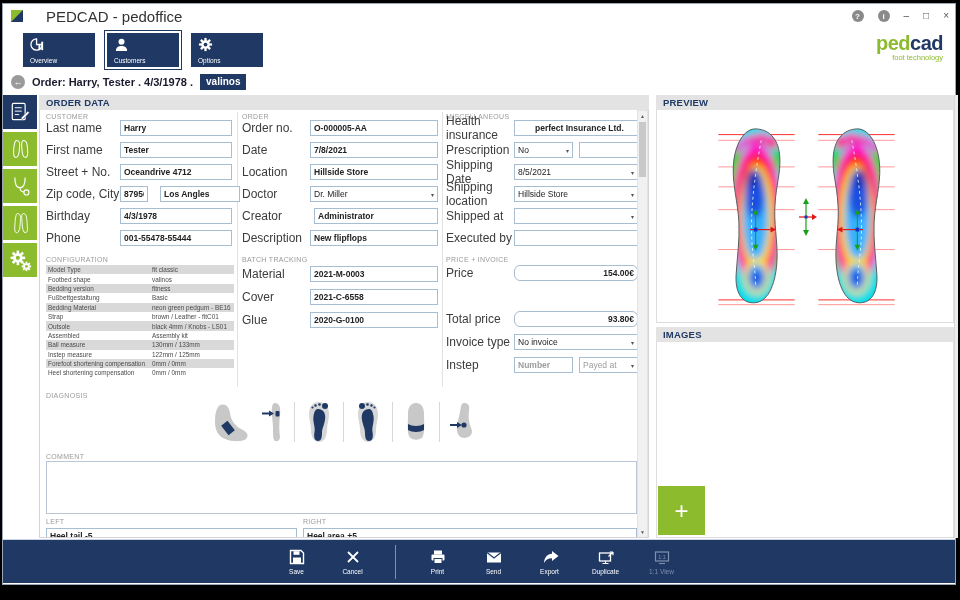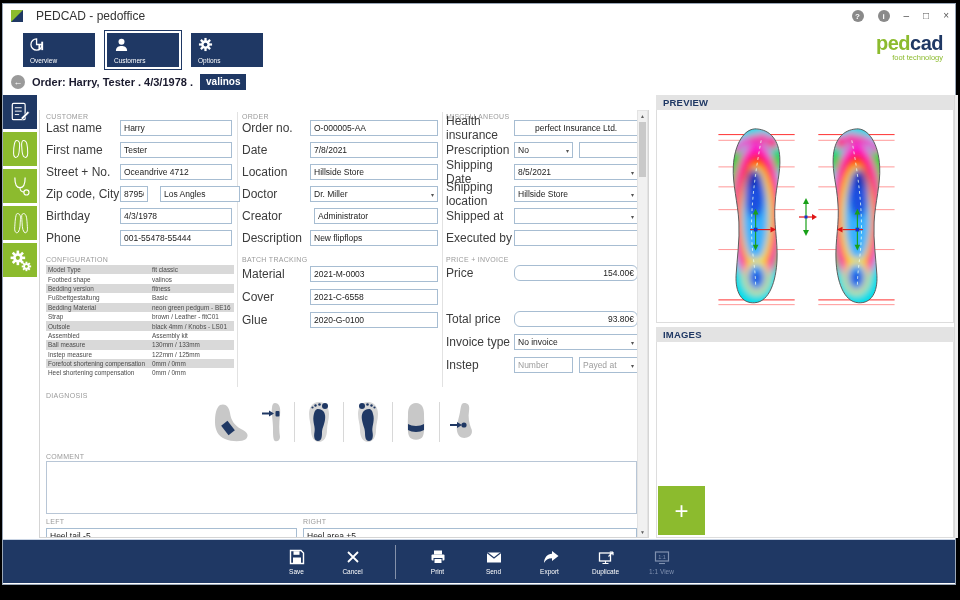--- a/index.html
+++ b/index.html
@@ -2,21 +2,21 @@
 <html><head>
 <meta charset="utf-8">
 <style>
   * { margin:0; padding:0; box-sizing:border-box; }
   html,body { width:960px; height:600px; background:#000; font-family:"Liberation Sans",sans-serif; overflow:hidden; }
   #win { position:absolute; left:2px; top:3px; width:954px; height:582px; background:#fff; border:1px solid #9aa7b8; }
 
   
   #titlebar { position:absolute; left:0; top:0; width:100%; height:24px; background:#fff; display:flex; align-items:center; }
   #appicon { margin-left:8px; width:12px; height:12px; }
-  #apptitle { margin-left:13px; font-size:12px; color:#333;text-align:right; }
+  #apptitle { margin-left:23px; font-size:15px; color:#333;text-align:right; }
   #wincontrols { position:absolute; right:6px; top:0; height:24px; display:flex; align-items:center; gap:14px; }
   .circbtn { width:12px; height:12px; border-radius:50%; background:#8a8a8a; color:#fff; font-size:8px; font-weight:bold; display:flex; align-items:center; justify-content:center; }
   .winbtn { color:#555; font-size:10px; line-height:10px; }
 
   
   #navrow { position:absolute; left:17px; top:26px; display:flex; gap:6px; }
   .navwrap { border:1px solid transparent; padding:2px; background:transparent; }
   .navwrap.sel { border-color:#1f3864; background:#fff; }
   .navtile { position:relative; width:72px; height:34px; background:#1f3864; }
   .navtile .nicon { position:absolute; left:7px; top:4px; }
@@ -40,21 +40,21 @@
 
   
   .phead { position:absolute; left:0; top:0; right:0; height:15px; background:#e3e3e3; color:#1f3864; font-size:9.5px; font-weight:bold; line-height:15px; padding-left:7px; letter-spacing:0.2px; }
   #orderPanel { position:absolute; left:36px; top:91px; width:610px; height:443px; }
   #orderBody { position:absolute; left:0; top:15px; right:0; bottom:0; border:1px solid #d5d5d5; border-top:none; overflow:hidden; background:#fff; }
 
   .sechead { position:absolute; font-size:7px; color:#9a9a9a; letter-spacing:0.3px; }
   .vdiv { position:absolute; top:2px; width:1px; height:275px; background:#e2e2e2; }
   .frow { position:absolute; display:flex; align-items:center; height:16px; }
   .lbl { font-size:12px; color:#3c3c3c; }
-  .inp { height:16px; border:1px solid #a7bdd2; font-size:8.5px; color:#222; padding:0 3px; font-family:"Liberation Sans",sans-serif; background:#fff; }
+  .inp { height:16px; border:1px solid #a7bdd2; font-size:8.5px; color:#222; padding:0 3px; font-family:"Liberation Sans",sans-serif; background:#fff;font-weight:bold; }
   .inp::placeholder { color:#9c9c9c; }
   .ralign { text-align:right;border-radius:6px; }
   .selbox { height:16px; border:1px solid #a7bdd2; background:#fff; display:flex; align-items:center; justify-content:space-between; padding:0 3px; }
   .selval { font-size:8.5px; color:#222; }
   .selval.ph { color:#9c9c9c; }
   .caret { font-size:6px; color:#555; }
 
   
   #cfg { position:absolute; left:6px; width:188px; }
   .cfgrow { display:flex; height:9.4px; align-items:center; }
@@ -198,20 +198,21 @@
           <rect x="16" y="20.4" width="11" height="2.2"></rect>
           <rect x="20.4" y="16" width="2.2" height="11" transform="rotate(45 21.5 21.5)"></rect>
           <rect x="20.4" y="16" width="2.2" height="11" transform="rotate(-45 21.5 21.5)"></rect>
           <circle cx="21.5" cy="21.5" r="3.6"></circle>
         </g>
         <circle cx="21.5" cy="21.5" r="1.6" fill="#8cbb2e"></circle>
       </svg>
   </div>
 
   <div id="orderPanel">
+    <div class="phead">ORDER DATA</div>
     <div id="orderBody">
       <div class="vdiv" style="left:197px"></div>
       <div class="vdiv" style="left:402px"></div>
 
       <span class="sechead" style="left:6px;top:3px">CUSTOMER</span>
       <div class="frow" style="left:6px;top:10px">
           <span class="lbl" style="width:74px">Last name</span>
           <input class="inp" style="width: 112px;" value="Harry">
         </div>
       <div class="frow" style="left:6px;top:32px">

